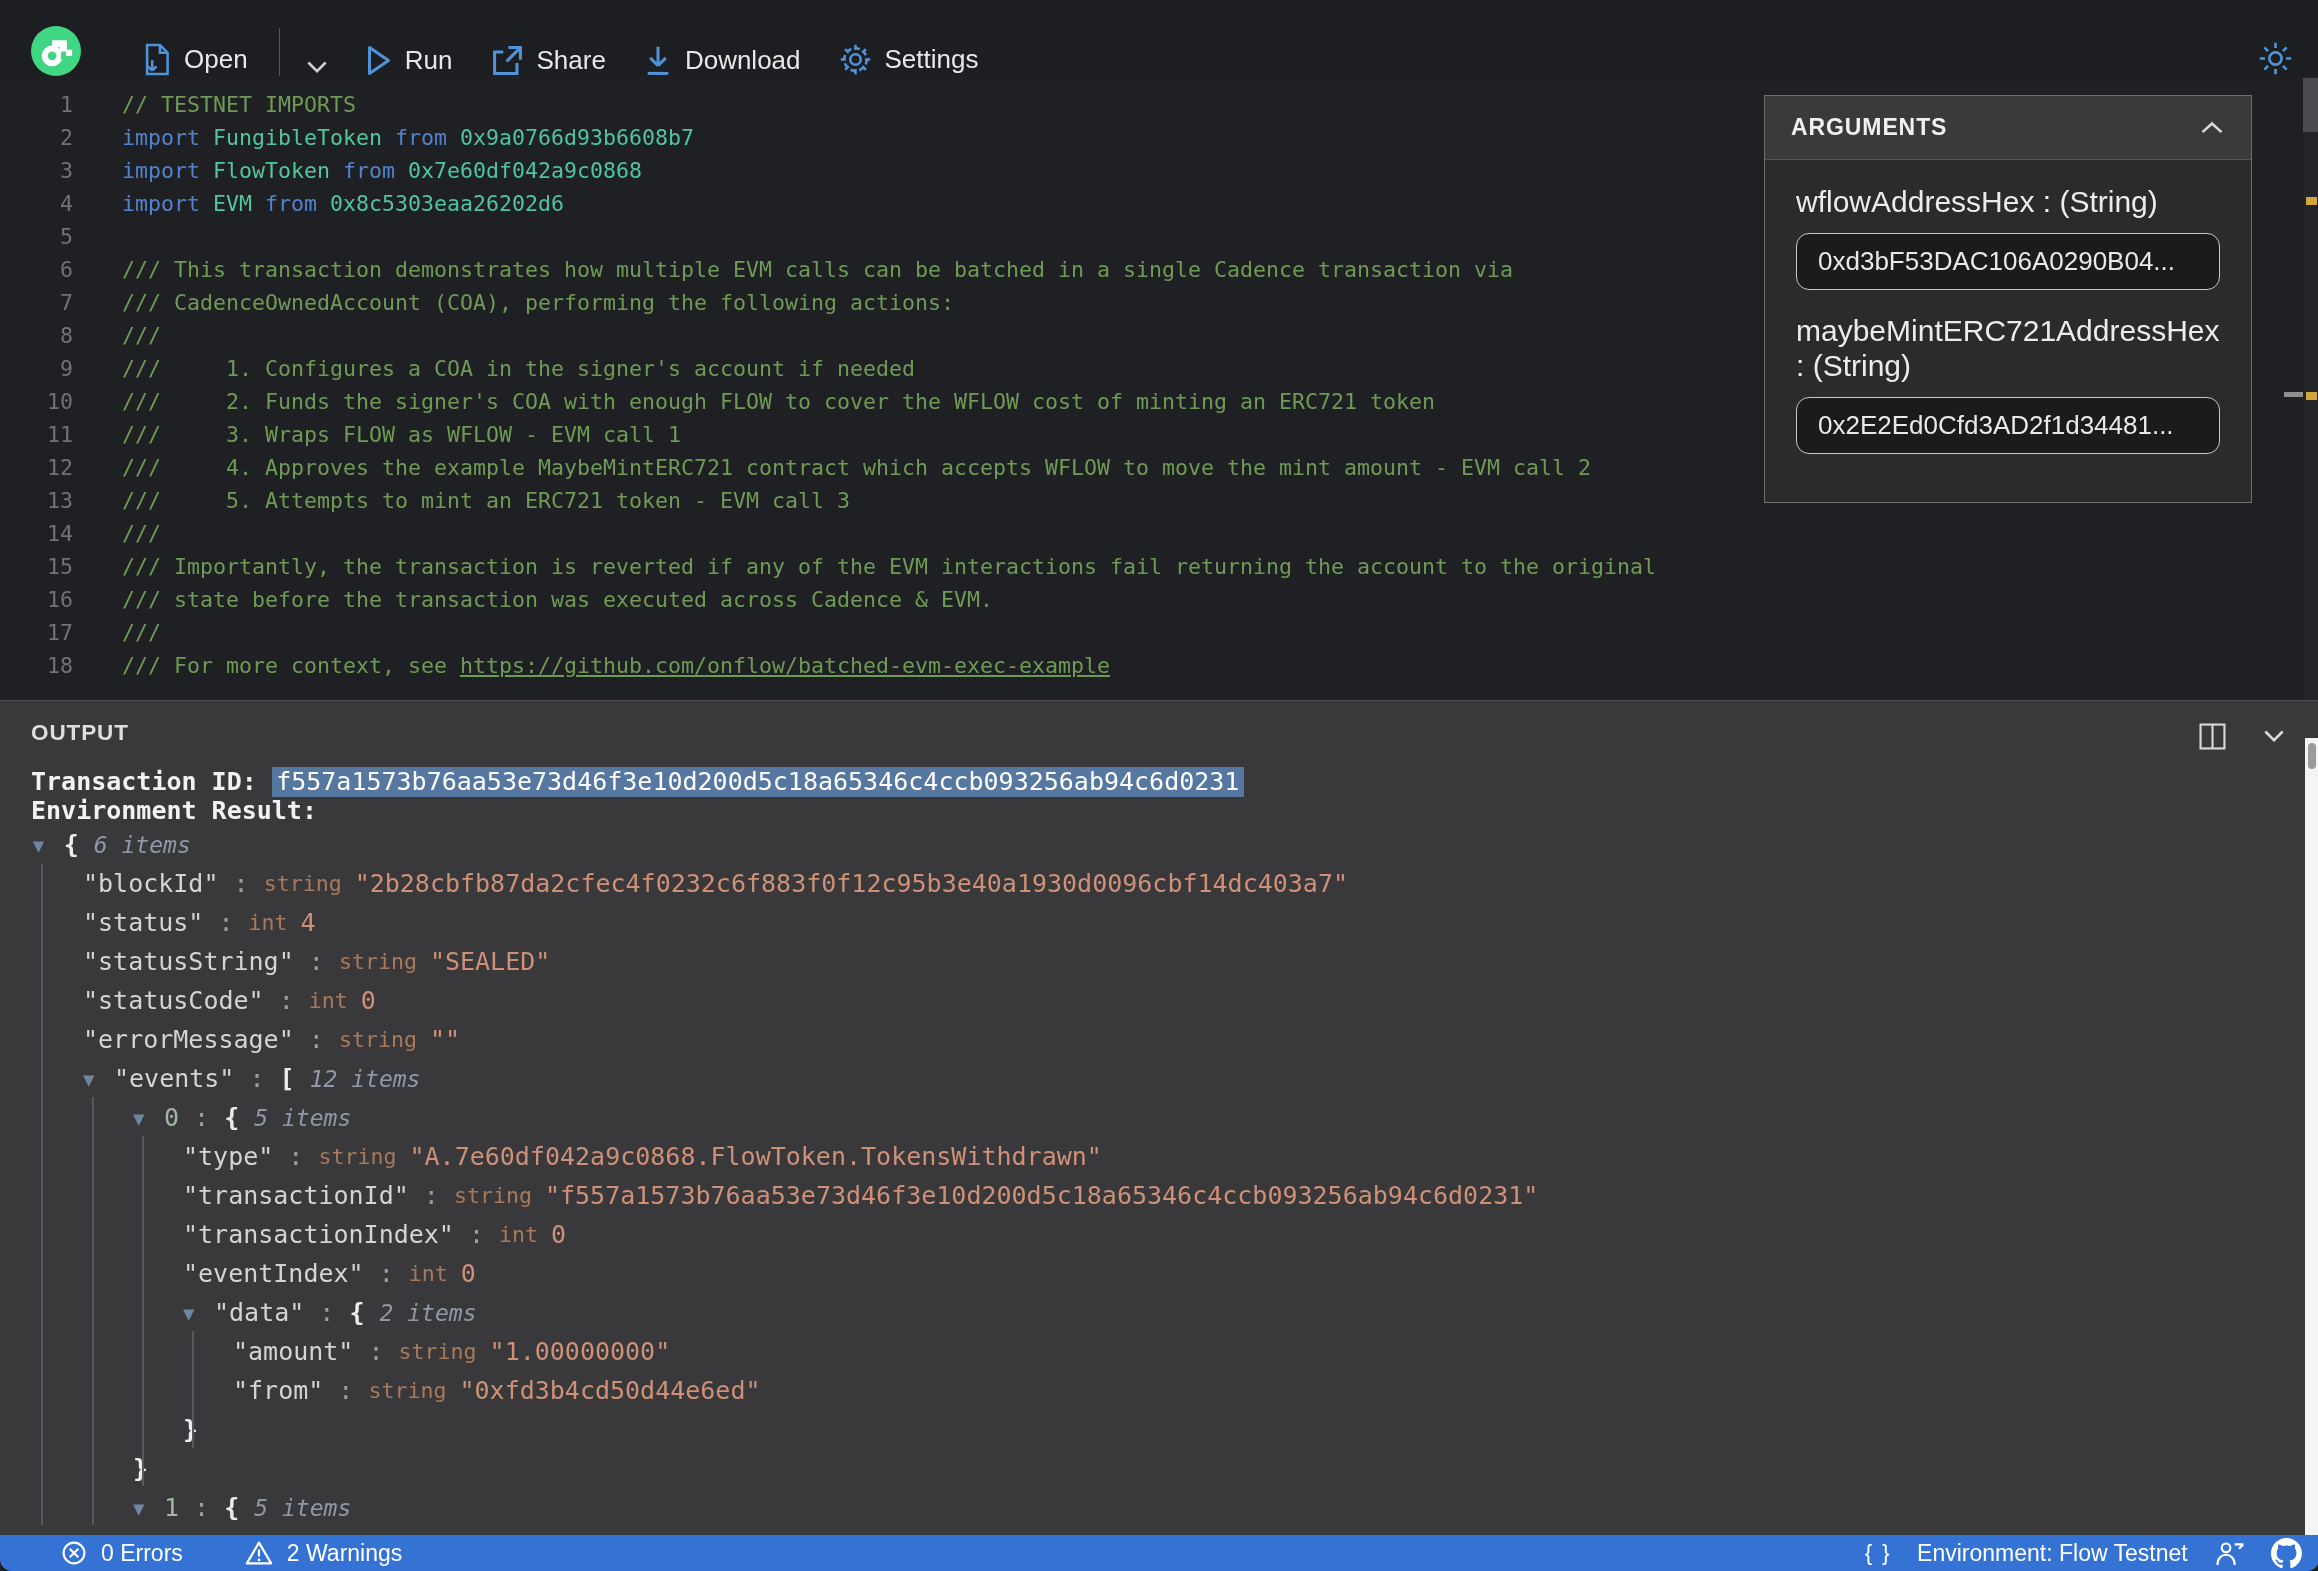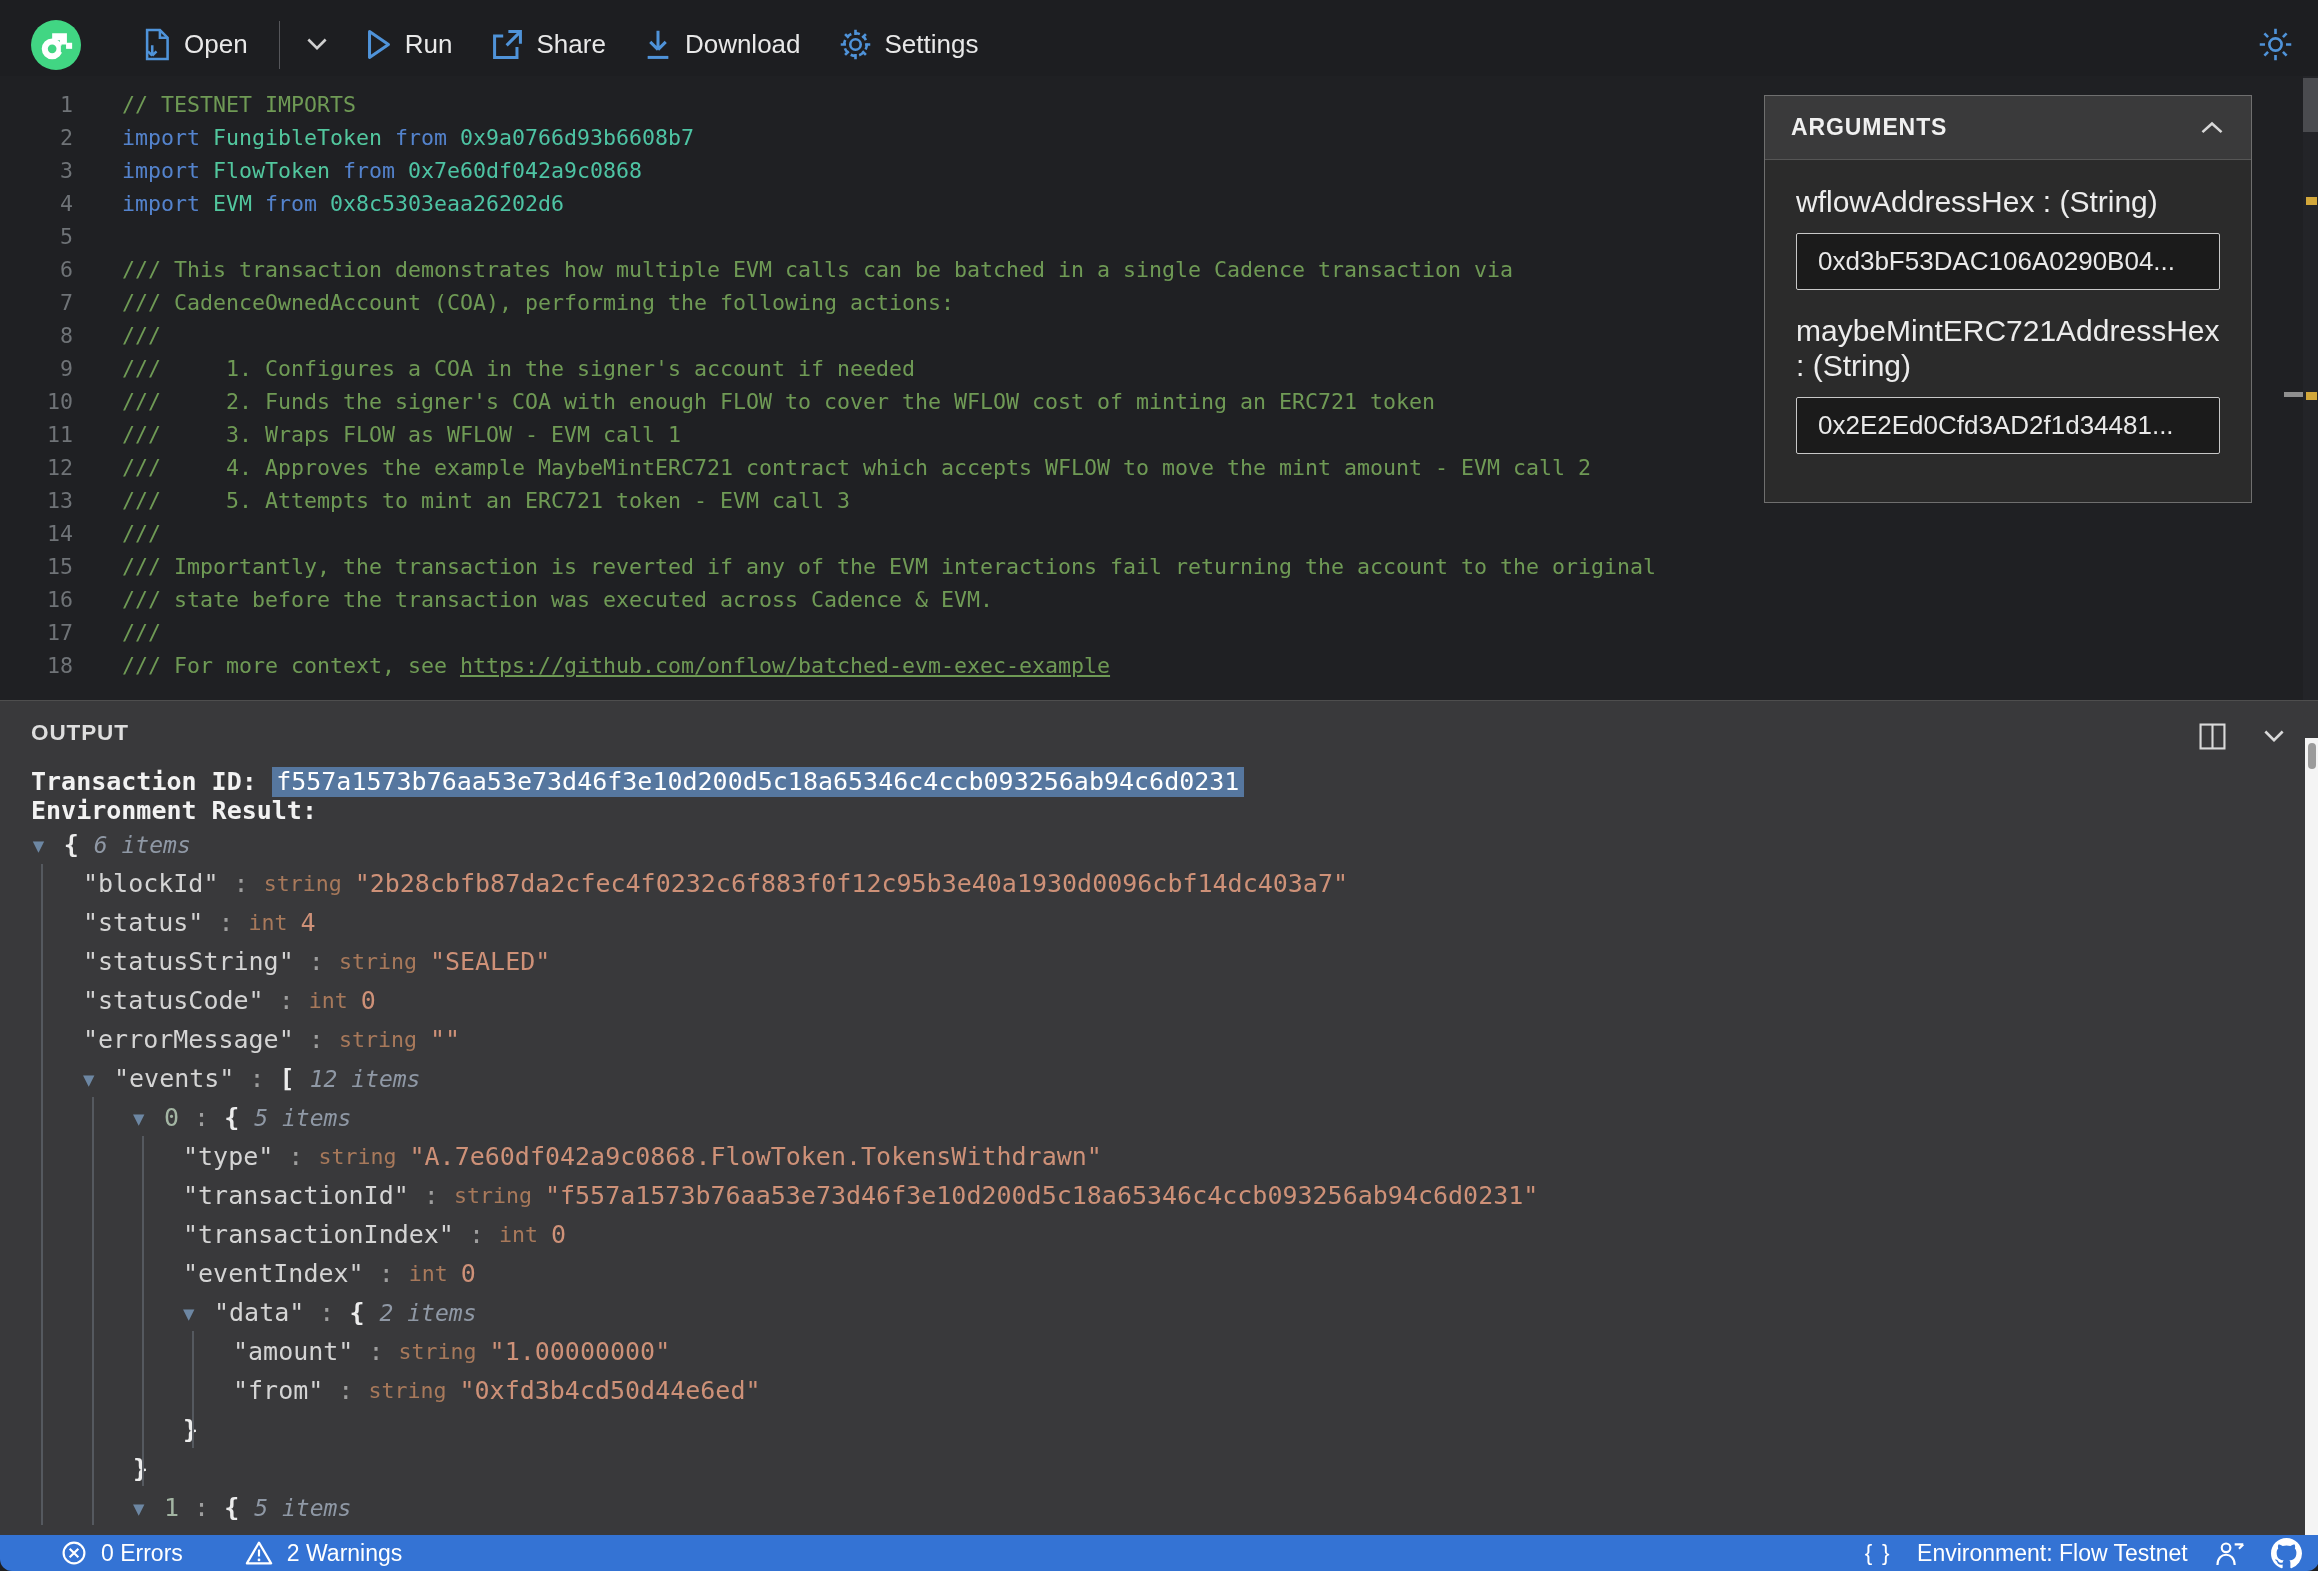--- a/index.html
+++ b/index.html
@@ -1,21 +1,21 @@
 <!DOCTYPE html>
 <html style="font-size:14px"><head>
 <meta charset="utf-8">
 <style>
   * { margin:0; padding:0; box-sizing:border-box; }
   html,body { background:#101010; }
   .app { position:relative; width:2319px; height:1572px; background:#1e1f22; overflow:hidden;
          font-family:"Liberation Sans", sans-serif; }
 
   
-  .toolbar { position:absolute; top:0; left:0; right:0; height:76px; display:flex; align-items:center;
+  .toolbar { position:absolute; top:0; left:0; right:0; height:76px; display:flex; align-items:flex-end;
              padding:13px 26px 0 31px; background:#1d1e21; }
   .logo { width:50px; height:50px; border-radius:50%; background:#41d683; margin-right:61px;
           display:flex; align-items:center; justify-content:center; }
   .tbtn { display:flex; align-items:center; gap:13px; color:#e8e8e8; font-size:26px; cursor:pointer;
           margin-right:38px; }
   .tbtn svg { display:block; }
   .tdivider { width:1.7px; height:48px; background:#55565a; margin:0 22.5px 0 -7px; }
   .chev-btn { margin-right:35px; cursor:pointer; display:flex; align-items:center; }
   .spacer { flex:1; }
   .sun-btn { cursor:pointer; display:flex; align-items:center; }
@@ -38,21 +38,21 @@
   .warnmark { position:absolute; right:1.7px; width:11.2px; height:7.8px; background:#d2a73a; }
   .graydash { position:absolute; width:19px; height:5.2px; background:#8f8f8f; }
 
   
   .args { position:absolute; top:19px; left:1764px; width:488px; border:0.9px solid #6f6f6f; background:#2b2b2b; }
   .args-head { height:64px; background:#3a3a3b; display:flex; align-items:center; justify-content:space-between;
                padding:0 26px; border-bottom:0.9px solid #565656; }
   .args-title { color:#f0f0f0; font-size:23px; font-weight:bold; letter-spacing:0.9px; }
   .args-body { padding:24px 31px 26px 31px; }
   .arg-label { color:#ececec; font-size:30px; line-height:35px; margin-bottom:14px; }
-  .arg-input { width:100%; height:57px; background:#1b1b1b; border:1.7px solid #c8c8c8; border-radius:2px;
+  .arg-input { width:100%; height:57px; background:#1b1b1b; border:1.7px solid #c8c8c8; border-radius:13px;
                color:#e9e9e9; font-size:26px; padding:0 21px; margin-bottom:22.5px;
                font-family:"Liberation Sans", sans-serif; }
 
   
   .output { position:absolute; top:700px; left:0; right:0; height:835px; background:#39393b;
             border-top:0.9px solid #4e4e4e;padding-left:32px; }
   .out-title { position:absolute; top:19px; left:31px; color:#dedede; font-size:22.5px; font-weight:bold;
                letter-spacing:0.9px; }
   .out-icons { position:absolute; top:21px; right:31px; display:flex; gap:33px; align-items:center; }
   .out-content { position:absolute; top:66px; left:0; right:15.6px; height:769px; overflow:hidden;

